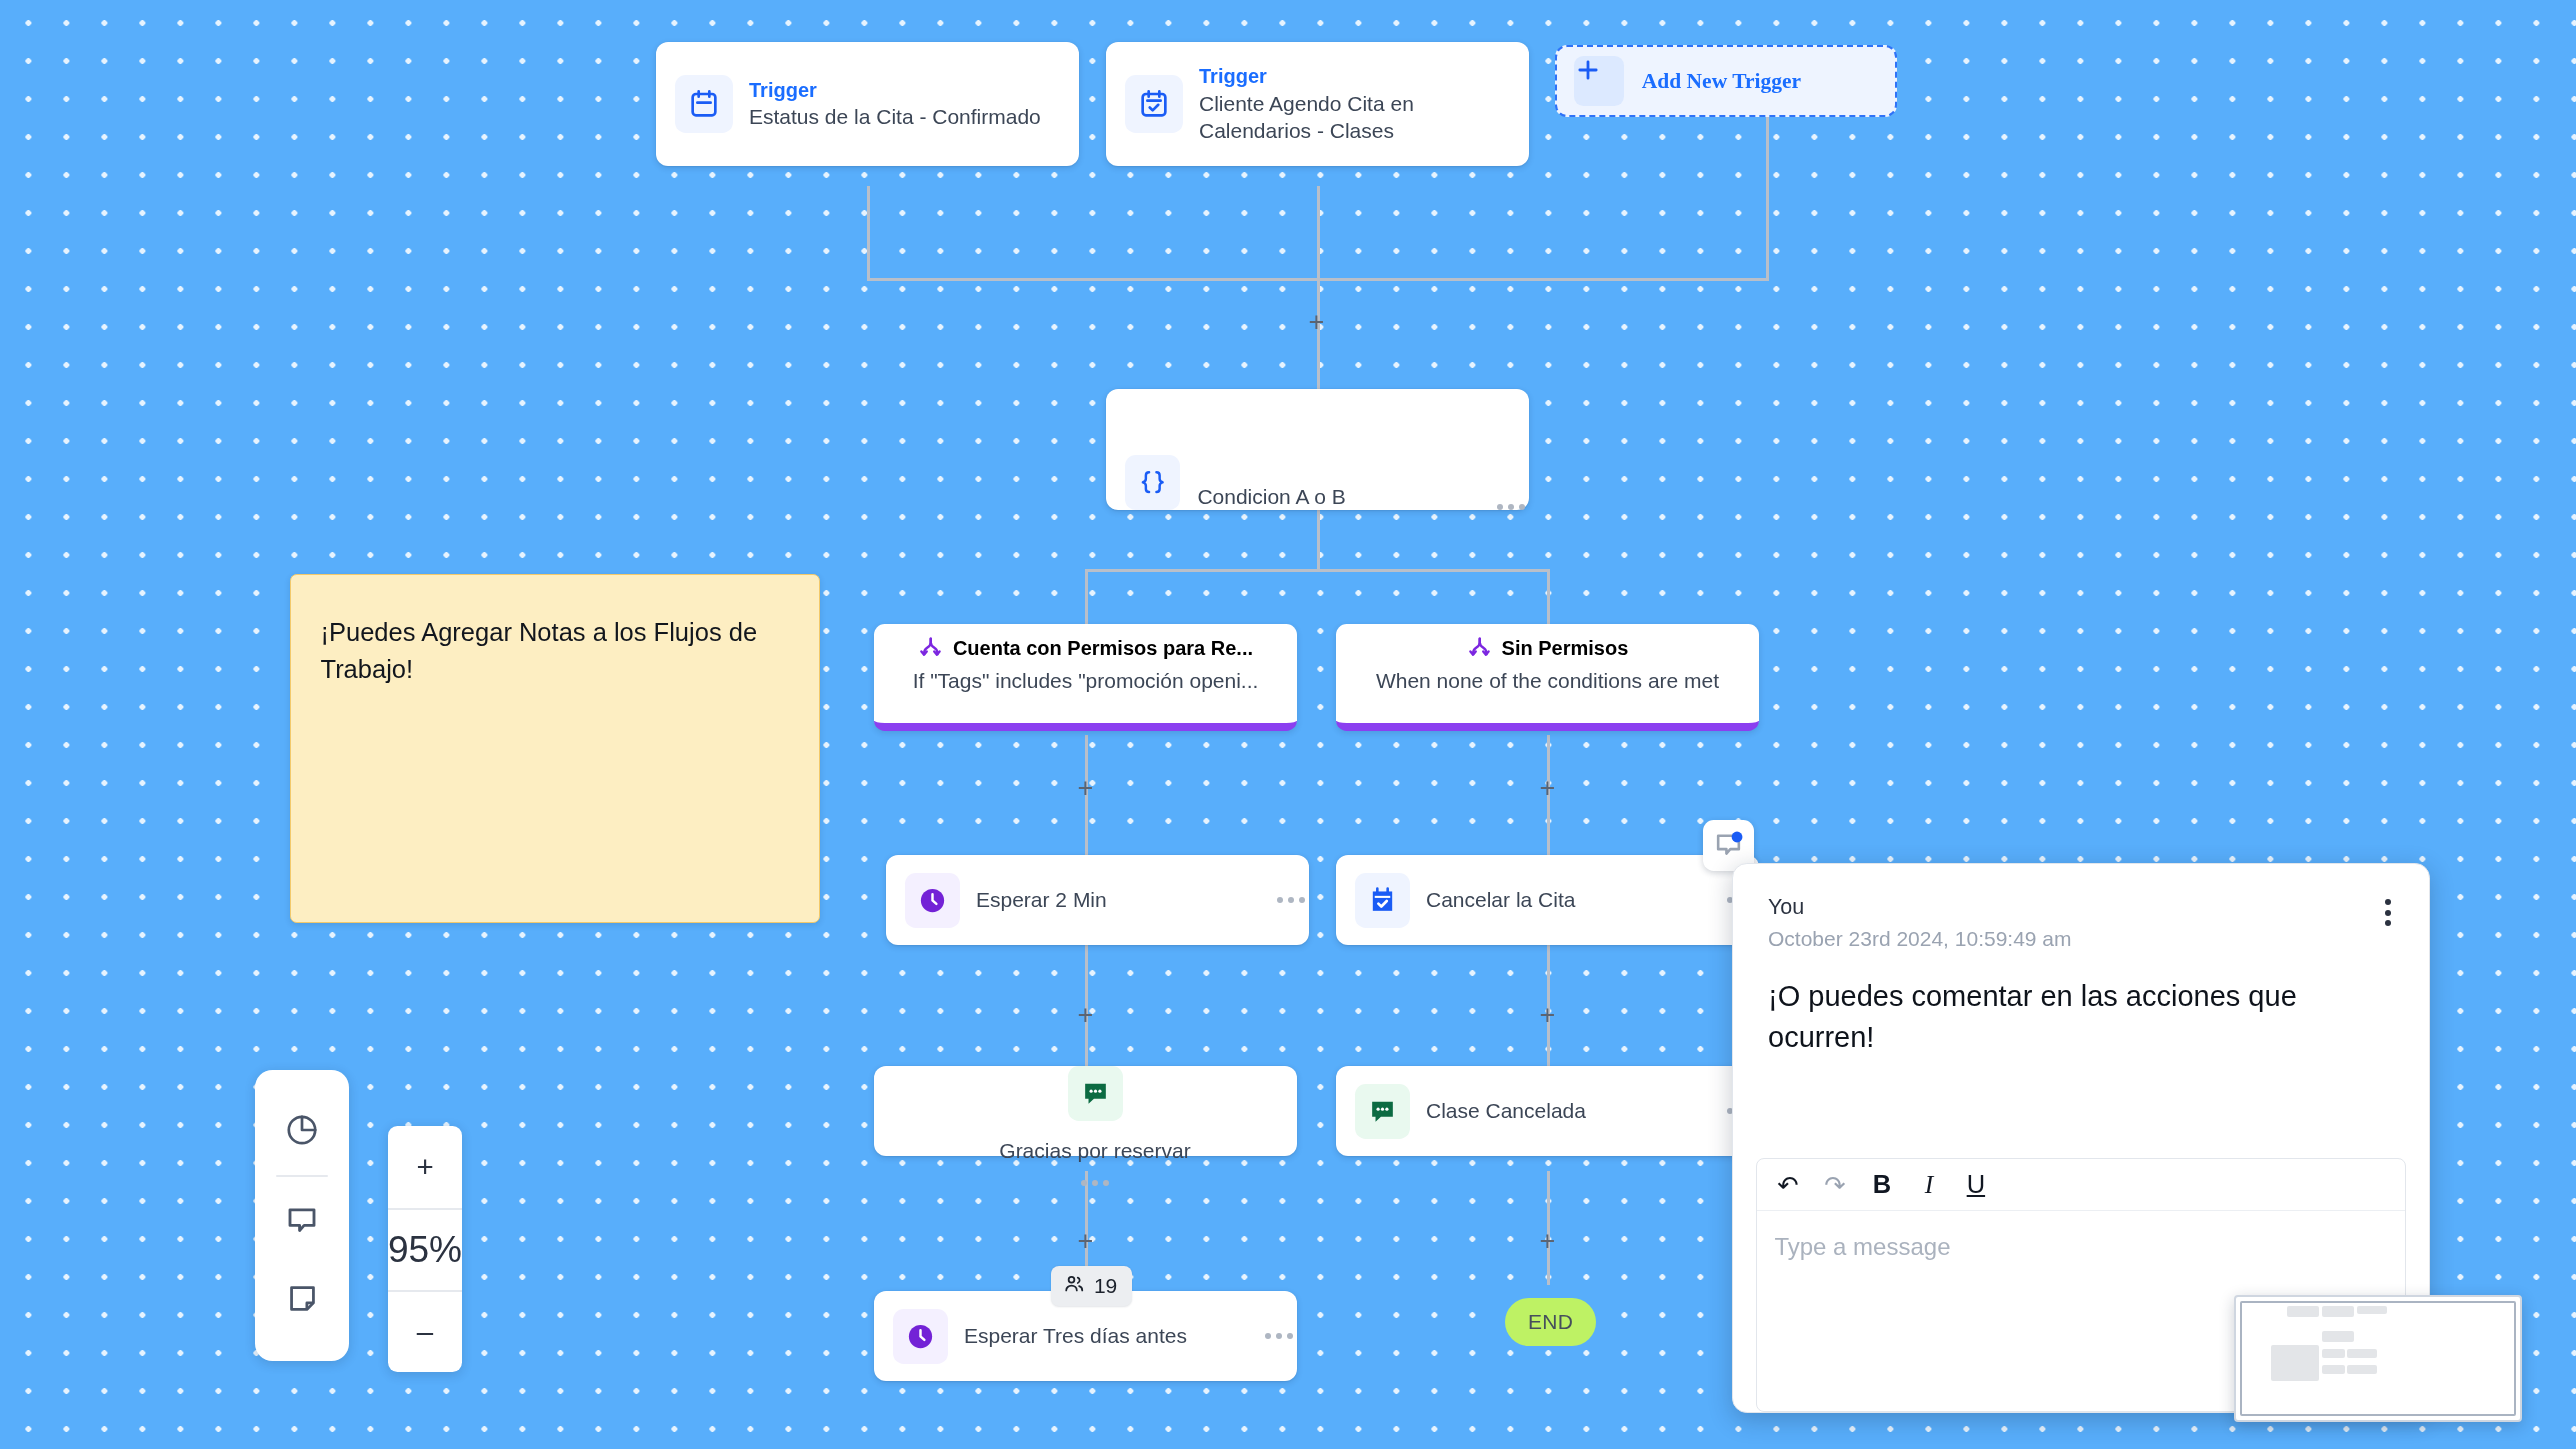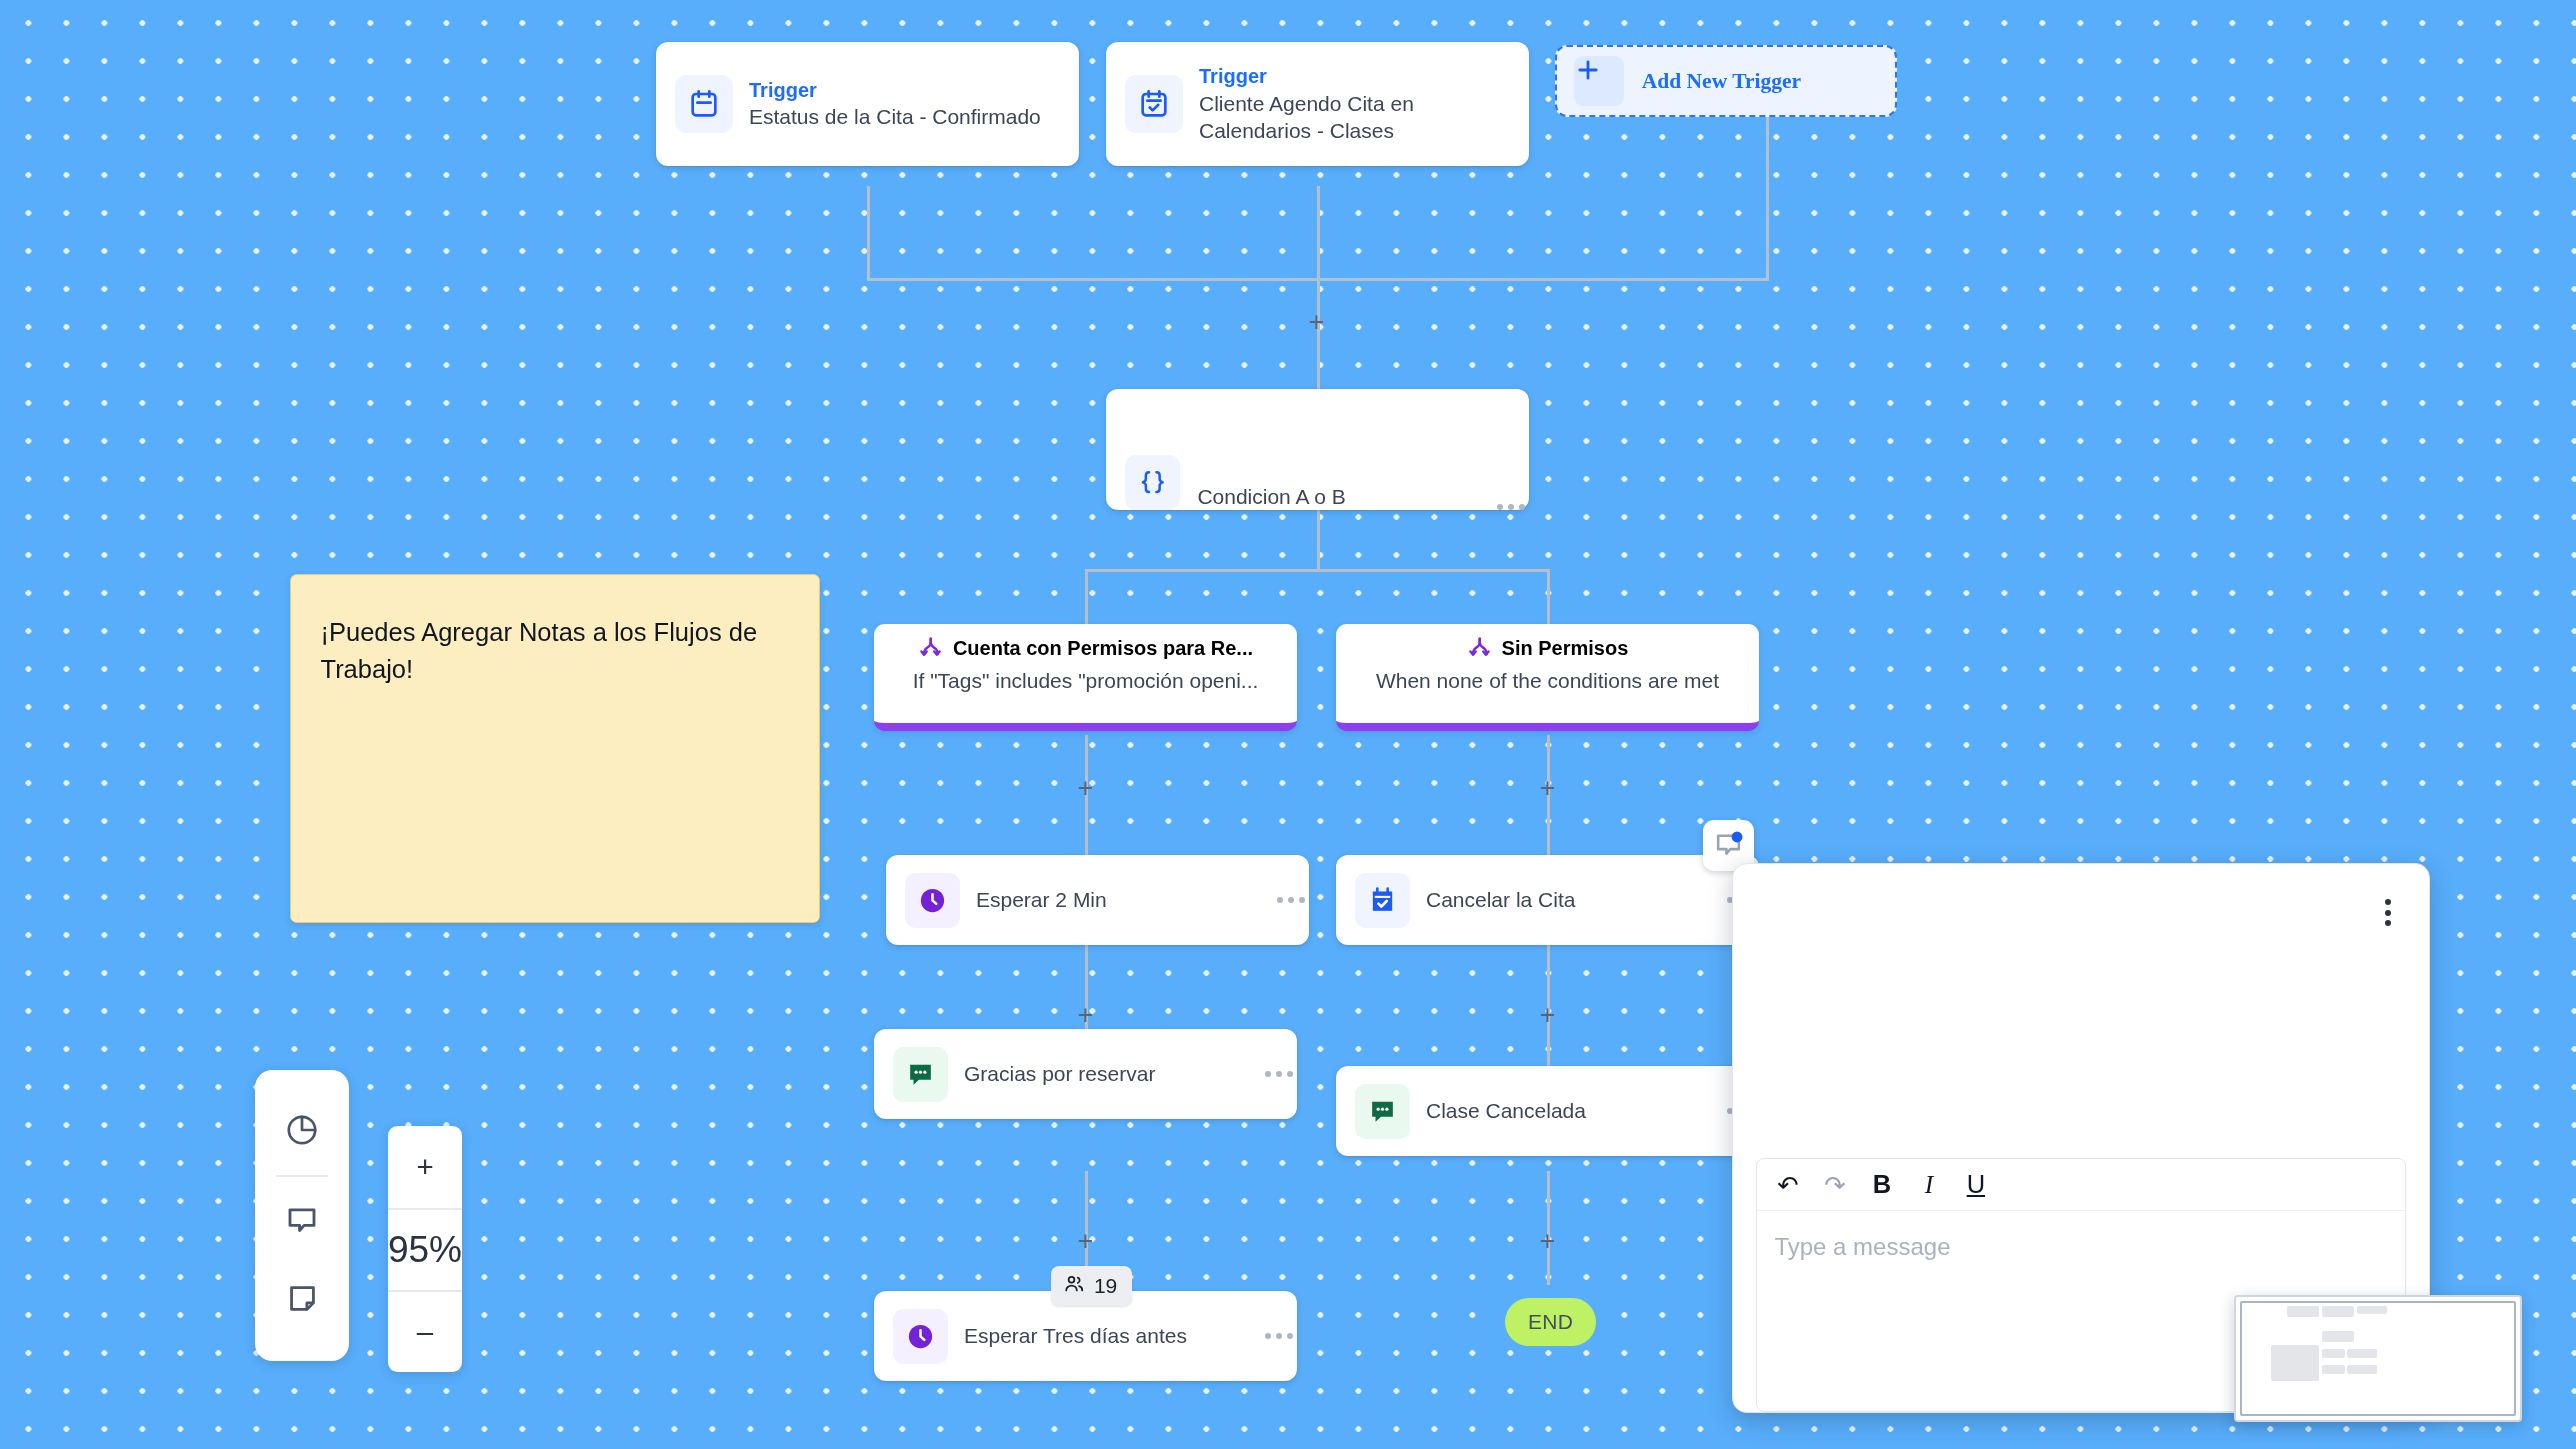--- a/index.html
+++ b/index.html
@@ -332,21 +332,21 @@
   <div class="txt">
       <div class="title">Esperar 2 Min</div>
     </div>
   <div class="dots">
       <i></i>
       <i></i>
       <i></i>
     </div>
 </div>
 
-<div class="node action" style="left:874px; top:1029px;">
+<div class="node action" style="left:874px; top:1066px;flex-direction:column;">
   <div class="ico mint">
     <svg width="31" height="31" viewBox="0 0 24 24">
       <path d="M4 4.5h16v11.5h-9.2L6.6 20v-3.9H4z" fill="#0c6b42"></path>
       <circle cx="8.6" cy="10.2" r="1.25" fill="#fff"></circle>
         <circle cx="12" cy="10.2" r="1.25" fill="#fff"></circle>
         <circle cx="15.4" cy="10.2" r="1.25" fill="#fff"></circle>
     </svg>
   </div>
   <div class="txt">
       <div class="title">Gracias por reservar</div>
@@ -473,20 +473,25 @@
 <div id="comment-marker" style="left:1703px; top:820px;">
   <span>
     <svg width="31" height="31" viewBox="0 0 24 24">
       <path d="M4 5.2h16v10.4h-6.6L10.4 19v-3.4H4z" fill="none" stroke="#9aa3b1" stroke-width="2" stroke-linejoin="round"></path>
       <circle cx="18.6" cy="6.2" r="4.2" fill="#1a5cf5"></circle>
     </svg>
   </span>
 </div>
 
 <div id="comment-panel" style="left:1732px; top:863px;">
+  <div class="cbody">
+    <div class="author">You</div>
+    <div class="stamp">October 23rd 2024, 10:59:49 am</div>
+    <div class="ctext">¡O puedes comentar en las acciones que ocurren!</div>
+  </div>
   <div class="kebab">
       <i></i>
       <i></i>
       <i></i>
     </div>
 
   <div id="editor">
     <div class="etools">
       <span class="ebtn" style="color:#111722;">↶</span>
       <span class="ebtn" style="color:#9aa3b1;">↷</span>

